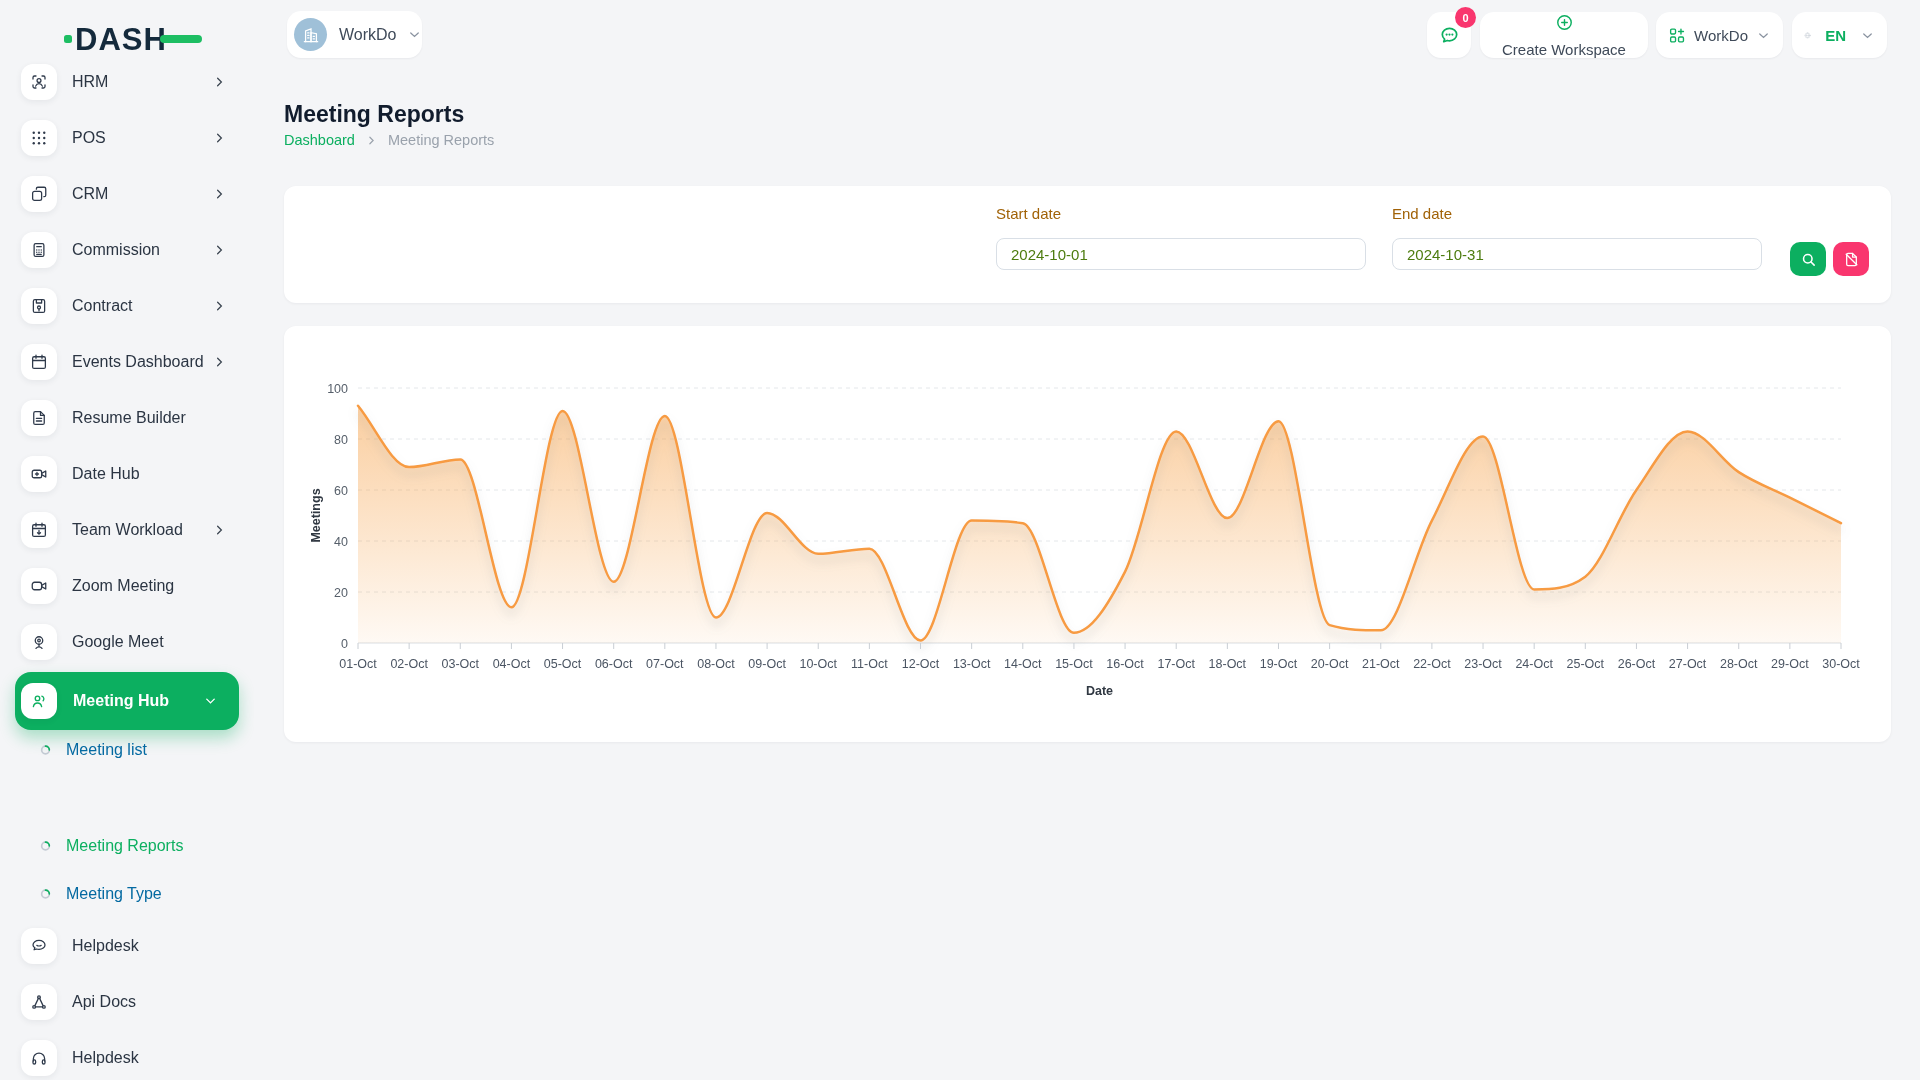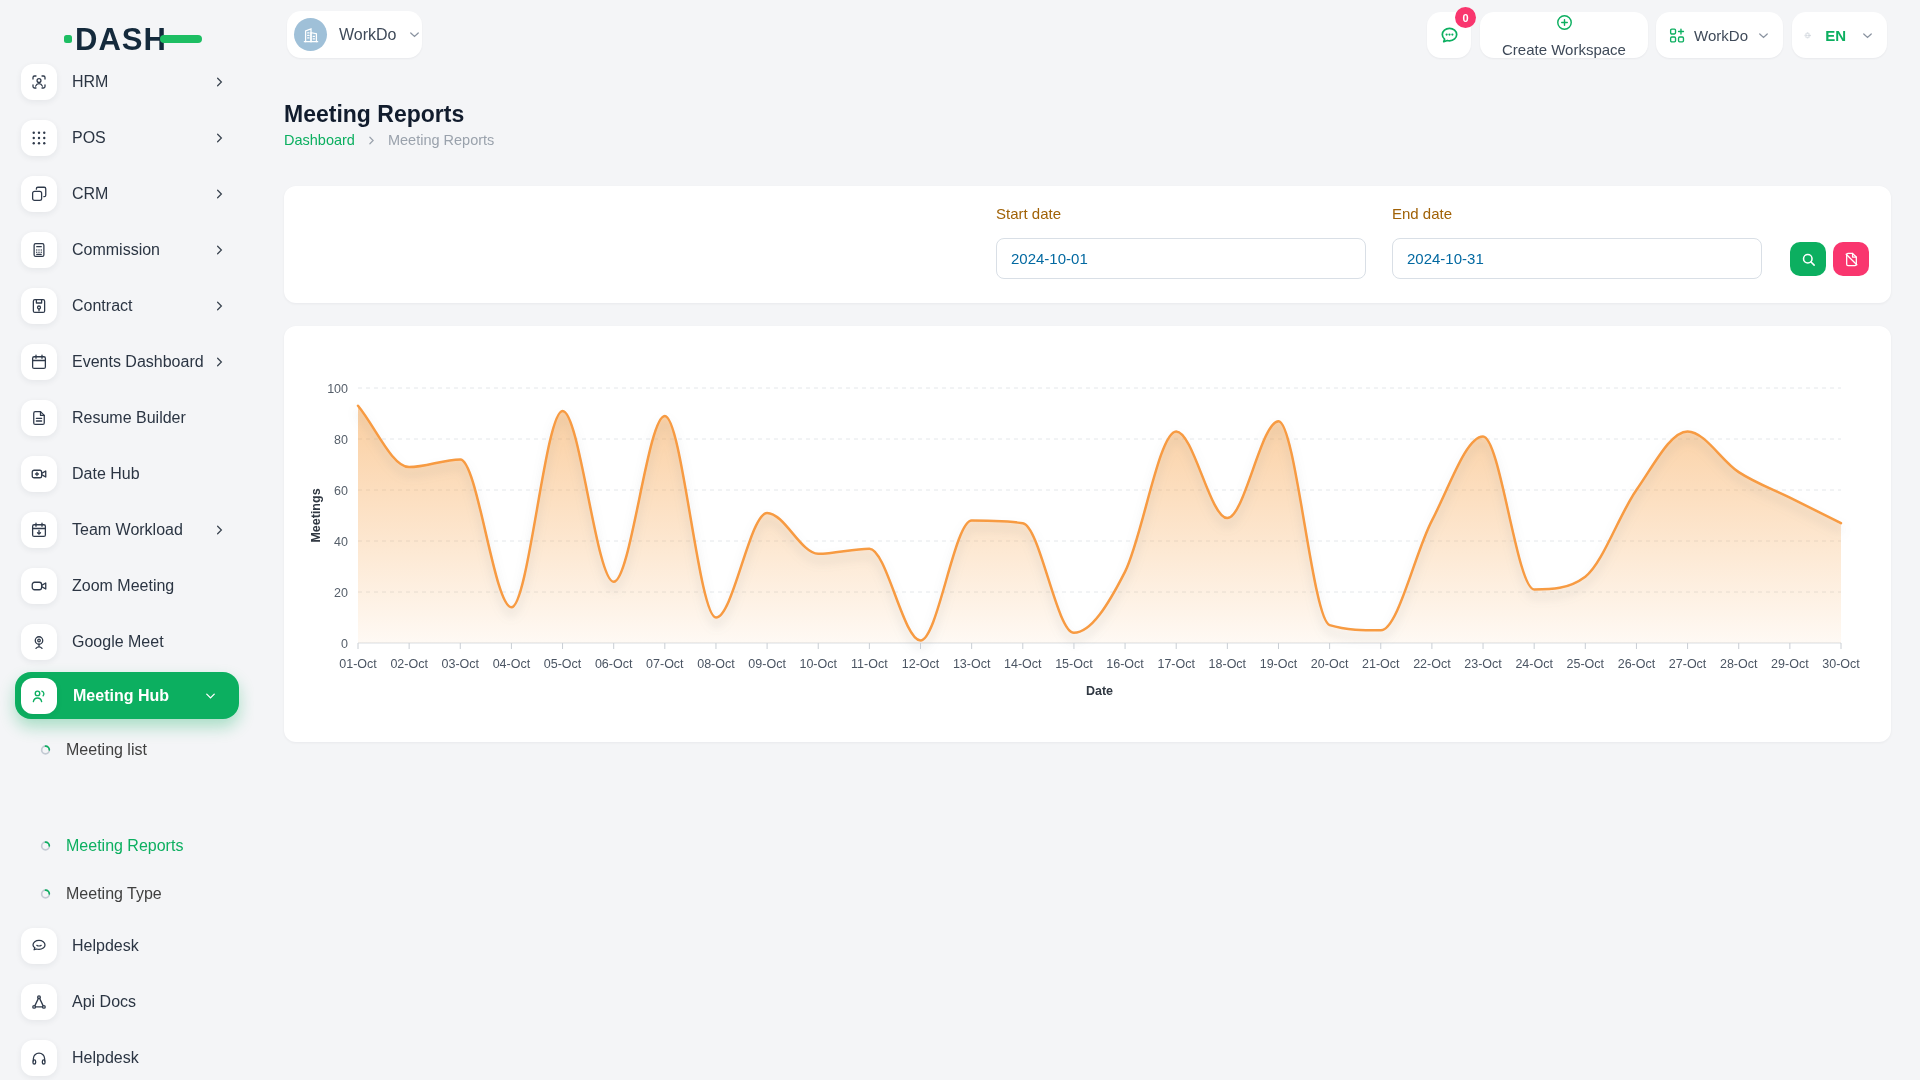--- a/index.html
+++ b/index.html
@@ -21,43 +21,43 @@
   .lang-menu{left:1792px;width:95px;padding:0 12px;gap:14px;font-size:15px;}
   .lang-label{color:#0CAF60;font-weight:700;}
 
   
   .sidenav{position:absolute;left:0;top:58px;width:254px;height:1022px;overflow:hidden;}
   .nav-item{position:absolute;left:0;width:254px;height:56px;cursor:pointer;}
   .chip{position:absolute;left:21px;top:50%;margin-top:-18px;width:36px;height:36px;border-radius:12px;background:#fff;
         box-shadow:0 2px 6px rgba(35,45,60,.07);display:flex;align-items:center;justify-content:center;color:#2f3a4b;}
   .nav-label{position:absolute;left:72px;top:50%;transform:translateY(-50%);font-size:16px;color:#2b3543;white-space:nowrap;}
   .nav-chevron{position:absolute;left:212px;top:50%;transform:translateY(-50%);display:flex;color:#39434f;}
-  .nav-item.active-pill{left:15px;width:224px;height:47px;background:#0CAF60;border-radius:16px;
+  .nav-item.active-pill{left:15px;width:224px;height:58px;background:#0CAF60;border-radius:16px;
         box-shadow:0 8px 16px rgba(12,175,96,.32);}
   .nav-item.active-pill .chip{left:6px;color:#0CAF60;}
   .nav-item.active-pill .nav-label{left:58px;color:#fff;font-weight:700;}
   .nav-item.active-pill .nav-chevron{left:188px;color:#fff;}
   .nav-sub{position:absolute;left:0;width:254px;height:48px;cursor:pointer;}
   .sub-bullet{position:absolute;left:40px;top:50%;transform:translateY(-50%);display:flex;}
-  .sub-label{position:absolute;left:66px;top:50%;transform:translateY(-50%);font-size:16px;color:#404040;white-space:nowrap;}
+  .sub-label{position:absolute;left:66px;top:50%;transform:translateY(-50%);font-size:16px;color:#0369a1;white-space:nowrap;}
   .nav-sub.current .sub-label{color:#0CAF60;}
 
   
   .page-title{position:absolute;left:284px;top:86px;font-size:23px;font-weight:700;color:#111c2d;}
   .breadcrumb{position:absolute;left:284px;top:132px;display:flex;align-items:center;gap:10px;font-size:14.5px;}
   .bc-home{color:#0CAF60;cursor:pointer;}
   .bc-sep{color:#9aa2ac;display:flex;}
   .bc-current{color:#9aa2ac;}
 
   .card{position:absolute;left:284px;width:1607px;background:#fff;border-radius:12px;
         box-shadow:0 1px 3px rgba(16,24,40,.05);}
   .filter-card{top:186px;height:117px;}
   .field-label{position:absolute;top:19px;font-size:15px;color:#a16207;}
-  .date-input{position:absolute;top:52px;width:370px;height:41px;box-sizing:border-box;border:1px solid #d9dfe6;
-        border-radius:8px;padding:0 14px;font-size:15px;color:#0369a1;background:#fff;outline:none;
+  .date-input{position:absolute;top:52px;width:370px;height:32px;box-sizing:border-box;border:1px solid #d9dfe6;
+        border-radius:8px;padding:0 14px;font-size:15px;color:#4d7c0f;background:#fff;outline:none;
         font-family:"Liberation Sans","DejaVu Sans",sans-serif;}
   .sq-btn{position:absolute;top:56px;width:36px;height:34px;border:none;border-radius:10px;display:flex;
         align-items:center;justify-content:center;cursor:pointer;padding:0;}
   .search-btn{left:1506px;background:#0CAF60;}
   .reset-btn{left:1549px;background:#F9366E;}
 
   .chart-card{top:326px;height:416px;}
   .chart-card svg{display:block;}
 </style>
 </head>

